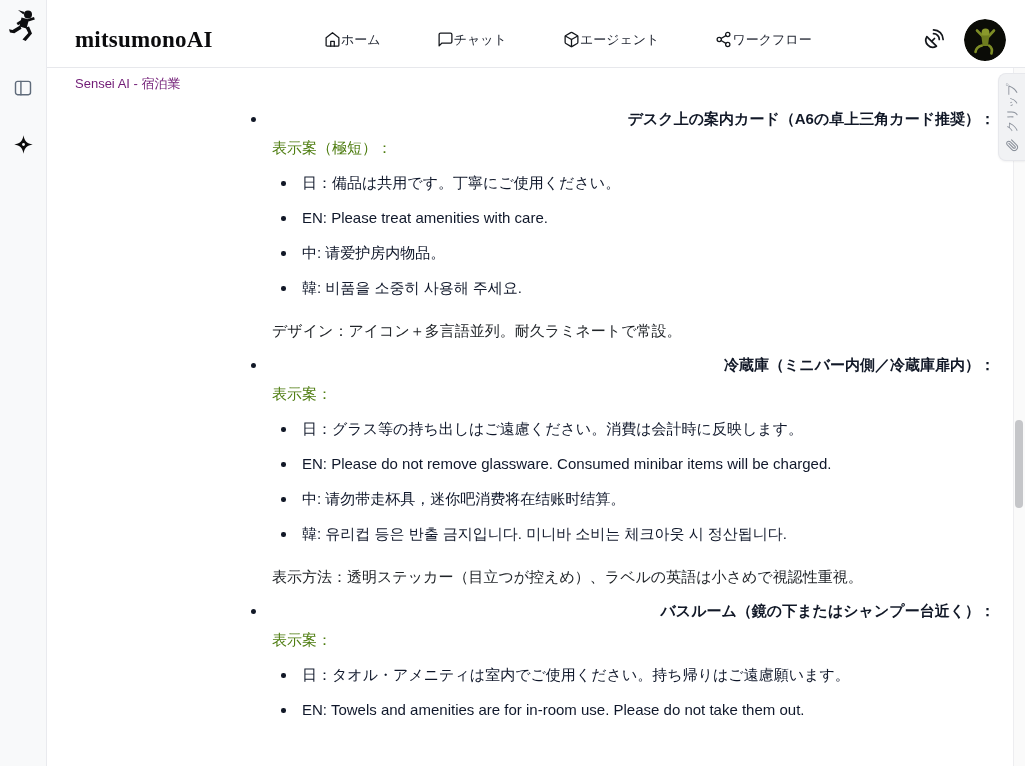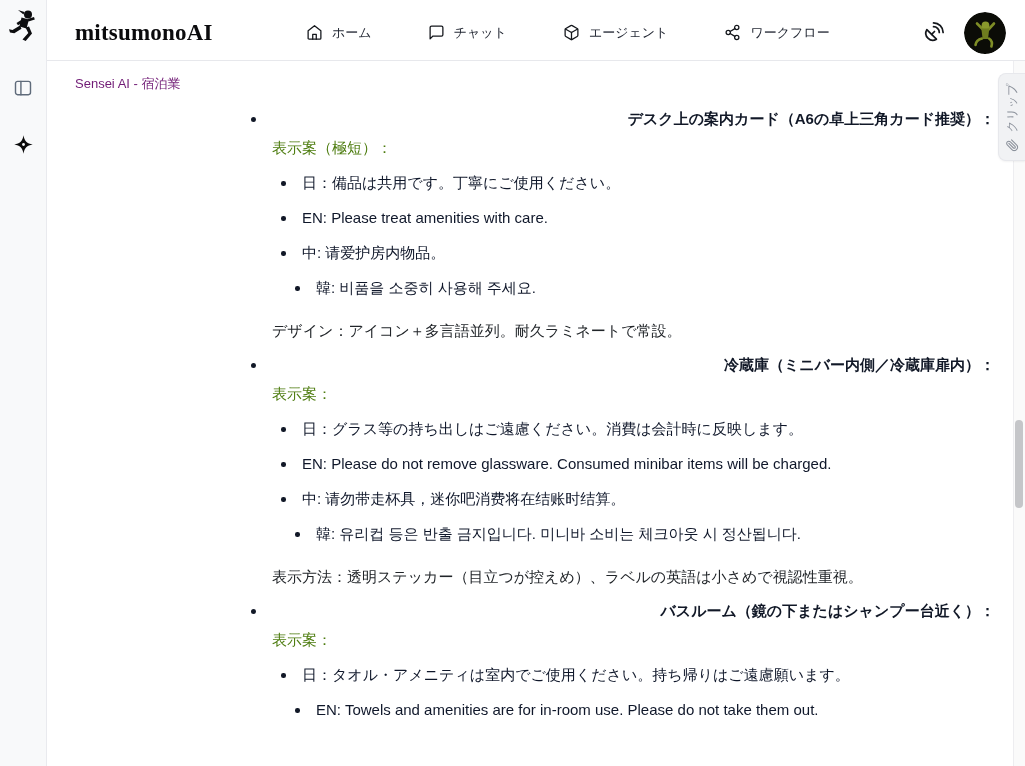--- a/index.html
+++ b/index.html
@@ -12,26 +12,26 @@
     background:#f8f9fa; border-right:1px solid #e9eaee; z-index:50;
     display:flex; flex-direction:column; align-items:center; }
   .logo-btn { margin-top:7px; width:36px; height:40px; display:flex; align-items:center;
     justify-content:center; background:none; border:none; cursor:pointer; }
   .side-btn { width:32px; height:32px; display:flex; align-items:center; justify-content:center;
     background:none; border:none; cursor:pointer; border-radius:6px; }
   .side-btn.toggle { margin-top:26px; color:#5f6b7a; }
   .side-btn.spark  { margin-top:25px; }
 
   
-  .header { position:absolute; left:47px; top:5px; right:0; height:56px; background:#fff;
+  .header { position:absolute; left:47px; top:12px; right:0; height:56px; background:#fff;
     border-bottom:1px solid #e7e8ec; display:flex; align-items:center; z-index:40; }
   .brand { margin-left:28px; font-family:"Liberation Serif", serif; font-weight:700;
     font-size:23px; color:#0b0b0d; letter-spacing:.2px; cursor:pointer; white-space:nowrap; }
   .nav { flex:1; display:flex; justify-content:center; align-items:center; gap:56px; min-width:0; }
-  .nav-item { display:flex; gap:9px; background:none; border:none;
+  .nav-item { display:flex; background:none; border:none;
     cursor:pointer; color:#1f2430; font-size:13px; font-family:inherit; white-space:nowrap; }
   .nav-item .ic { display:inline-flex; color:#14171c; }
   .header-right { display:flex; align-items:center; gap:18px; margin-right:19px; }
   .call-btn { background:none; border:none; cursor:pointer; color:#14171c; display:flex; }
   .avatar { width:42px; height:42px; border-radius:50%; overflow:hidden; cursor:pointer;
     flex:0 0 auto; }
 
   
   .clip-tab { position:absolute; right:0; top:73px; width:27px; height:88px;
     background:#f1f2f4; border:1px solid #e7e8ec; border-right:none;
@@ -54,21 +54,21 @@
   .content { position:absolute; top:53px; left:0; right:30px; }
 
   ul.sections { list-style:none; padding-left:225px; }
   li.section { position:relative; margin-bottom:16px; font-size:15px; }
   li.section::before { content:""; position:absolute; left:-21px; top:7px; width:5px; height:5px;
     border-radius:50%; background:#111827; }
   .section-title { font-weight:700; color:#111827; line-height:18px; margin:0 0 11px;text-align:right; }
   .section-subtitle { line-height:18px; margin:0 0 17px; color:#4d7c0f; }
   ul.items { list-style:none; padding-left:30px; margin:0; }
   li.item { position:relative; line-height:18px; margin-bottom:17px; color:#0f172a; }
-  li.item:last-child { margin-bottom:0;margin-left:14px; }
+  li.item:last-child { margin-bottom:0; }
   li.item::before { content:""; position:absolute; left:-21px; top:7px; width:4.5px; height:4.5px;
     border-radius:50%; background:#111827; }
   .section-note { line-height:18px; margin:25px 0 0; color:#212529; }
 </style>
 </head>
 <body>
 
 <div id="app">
 
   <aside class="sidebar">

